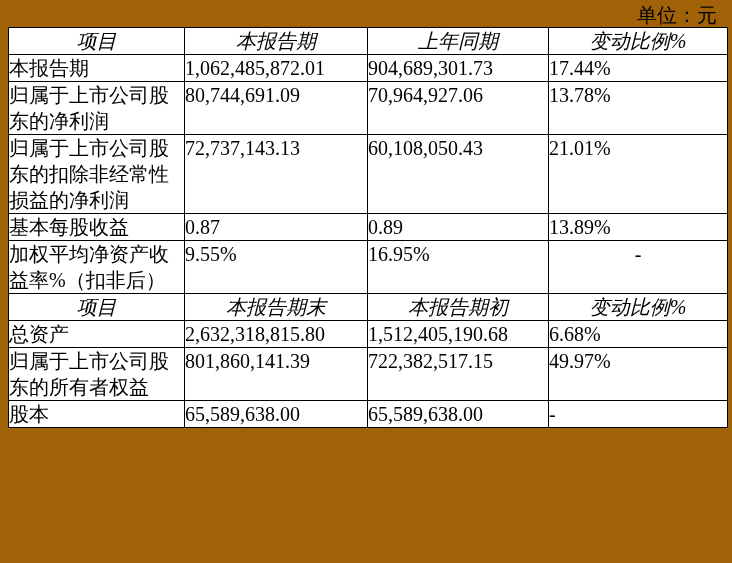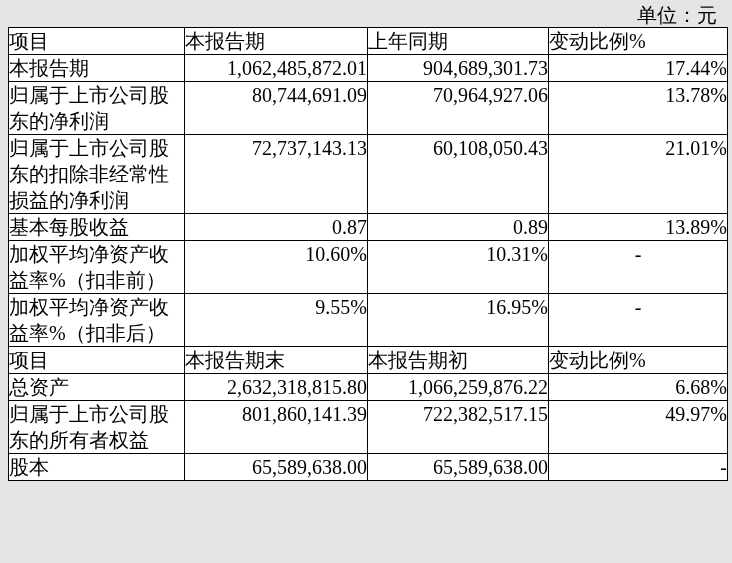--- a/index.html
+++ b/index.html
@@ -4,21 +4,21 @@
 <style>
   html, body {
     margin: 0;
     padding: 0;
     background: #ffffff;
   }
   .page {
     position: relative;
     width: 732px;
     height: 563px;
-    background: #e5e5e5;
+    background: #a16207;
     color: #000000;
     font-family: "Liberation Serif", "DejaVu Serif", serif;
     overflow: hidden;
   }
   .unit-label {
     text-align: right;
     padding: 3px 15px 0 0;
     font-size: 20px;
     line-height: 24px;
     height: 24px;
@@ -36,23 +36,23 @@
   table.fin col.c4 { width: 179px; }
   table.fin td {
     border: 1px solid #000000;
     font-size: 20px;
     line-height: 26px;
     padding: 0;
     vertical-align: top;
     overflow: hidden;
     word-break: break-all;
   }
-  td.th   { text-align: left; }
+  td.th   { text-align: center; font-style: italic; }
   td.item { text-align: left;  padding-left: 4px; padding-right: 2px; }
-  td.num  { text-align: right; padding-right: 7px; }
+  td.num  { padding-right: 7px; }
   td.dash-c {
     text-align: center;
     vertical-align: middle;
   }
 </style>
 </head>
 <body>
 
 <div class="page">
 
@@ -96,45 +96,39 @@
         <td class="num">21.01%</td>
       </tr>
 
       <tr>
         <td class="item">基本每股收益</td>
         <td class="num">0.87</td>
         <td class="num">0.89</td>
         <td class="num">13.89%</td>
       </tr>
 
-      <tr>
-        <td class="item">加权平均净资产收益率%（扣非前）</td>
-        <td class="num">10.60%</td>
-        <td class="num">10.31%</td>
-        <td class="dash-c">-</td>
-      </tr>
 
       <tr>
         <td class="item">加权平均净资产收益率%（扣非后）</td>
         <td class="num">9.55%</td>
         <td class="num">16.95%</td>
         <td class="dash-c">-</td>
       </tr>
 
       <tr>
         <td class="th">项目</td>
         <td class="th">本报告期末</td>
         <td class="th">本报告期初</td>
         <td class="th">变动比例%</td>
       </tr>
 
       <tr>
         <td class="item">总资产</td>
         <td class="num">2,632,318,815.80</td>
-        <td class="num">1,066,259,876.22</td>
+        <td class="num">1,512,405,190.68</td>
         <td class="num">6.68%</td>
       </tr>
 
       <tr>
         <td class="item">归属于上市公司股东的所有者权益</td>
         <td class="num">801,860,141.39</td>
         <td class="num">722,382,517.15</td>
         <td class="num">49.97%</td>
       </tr>
 

